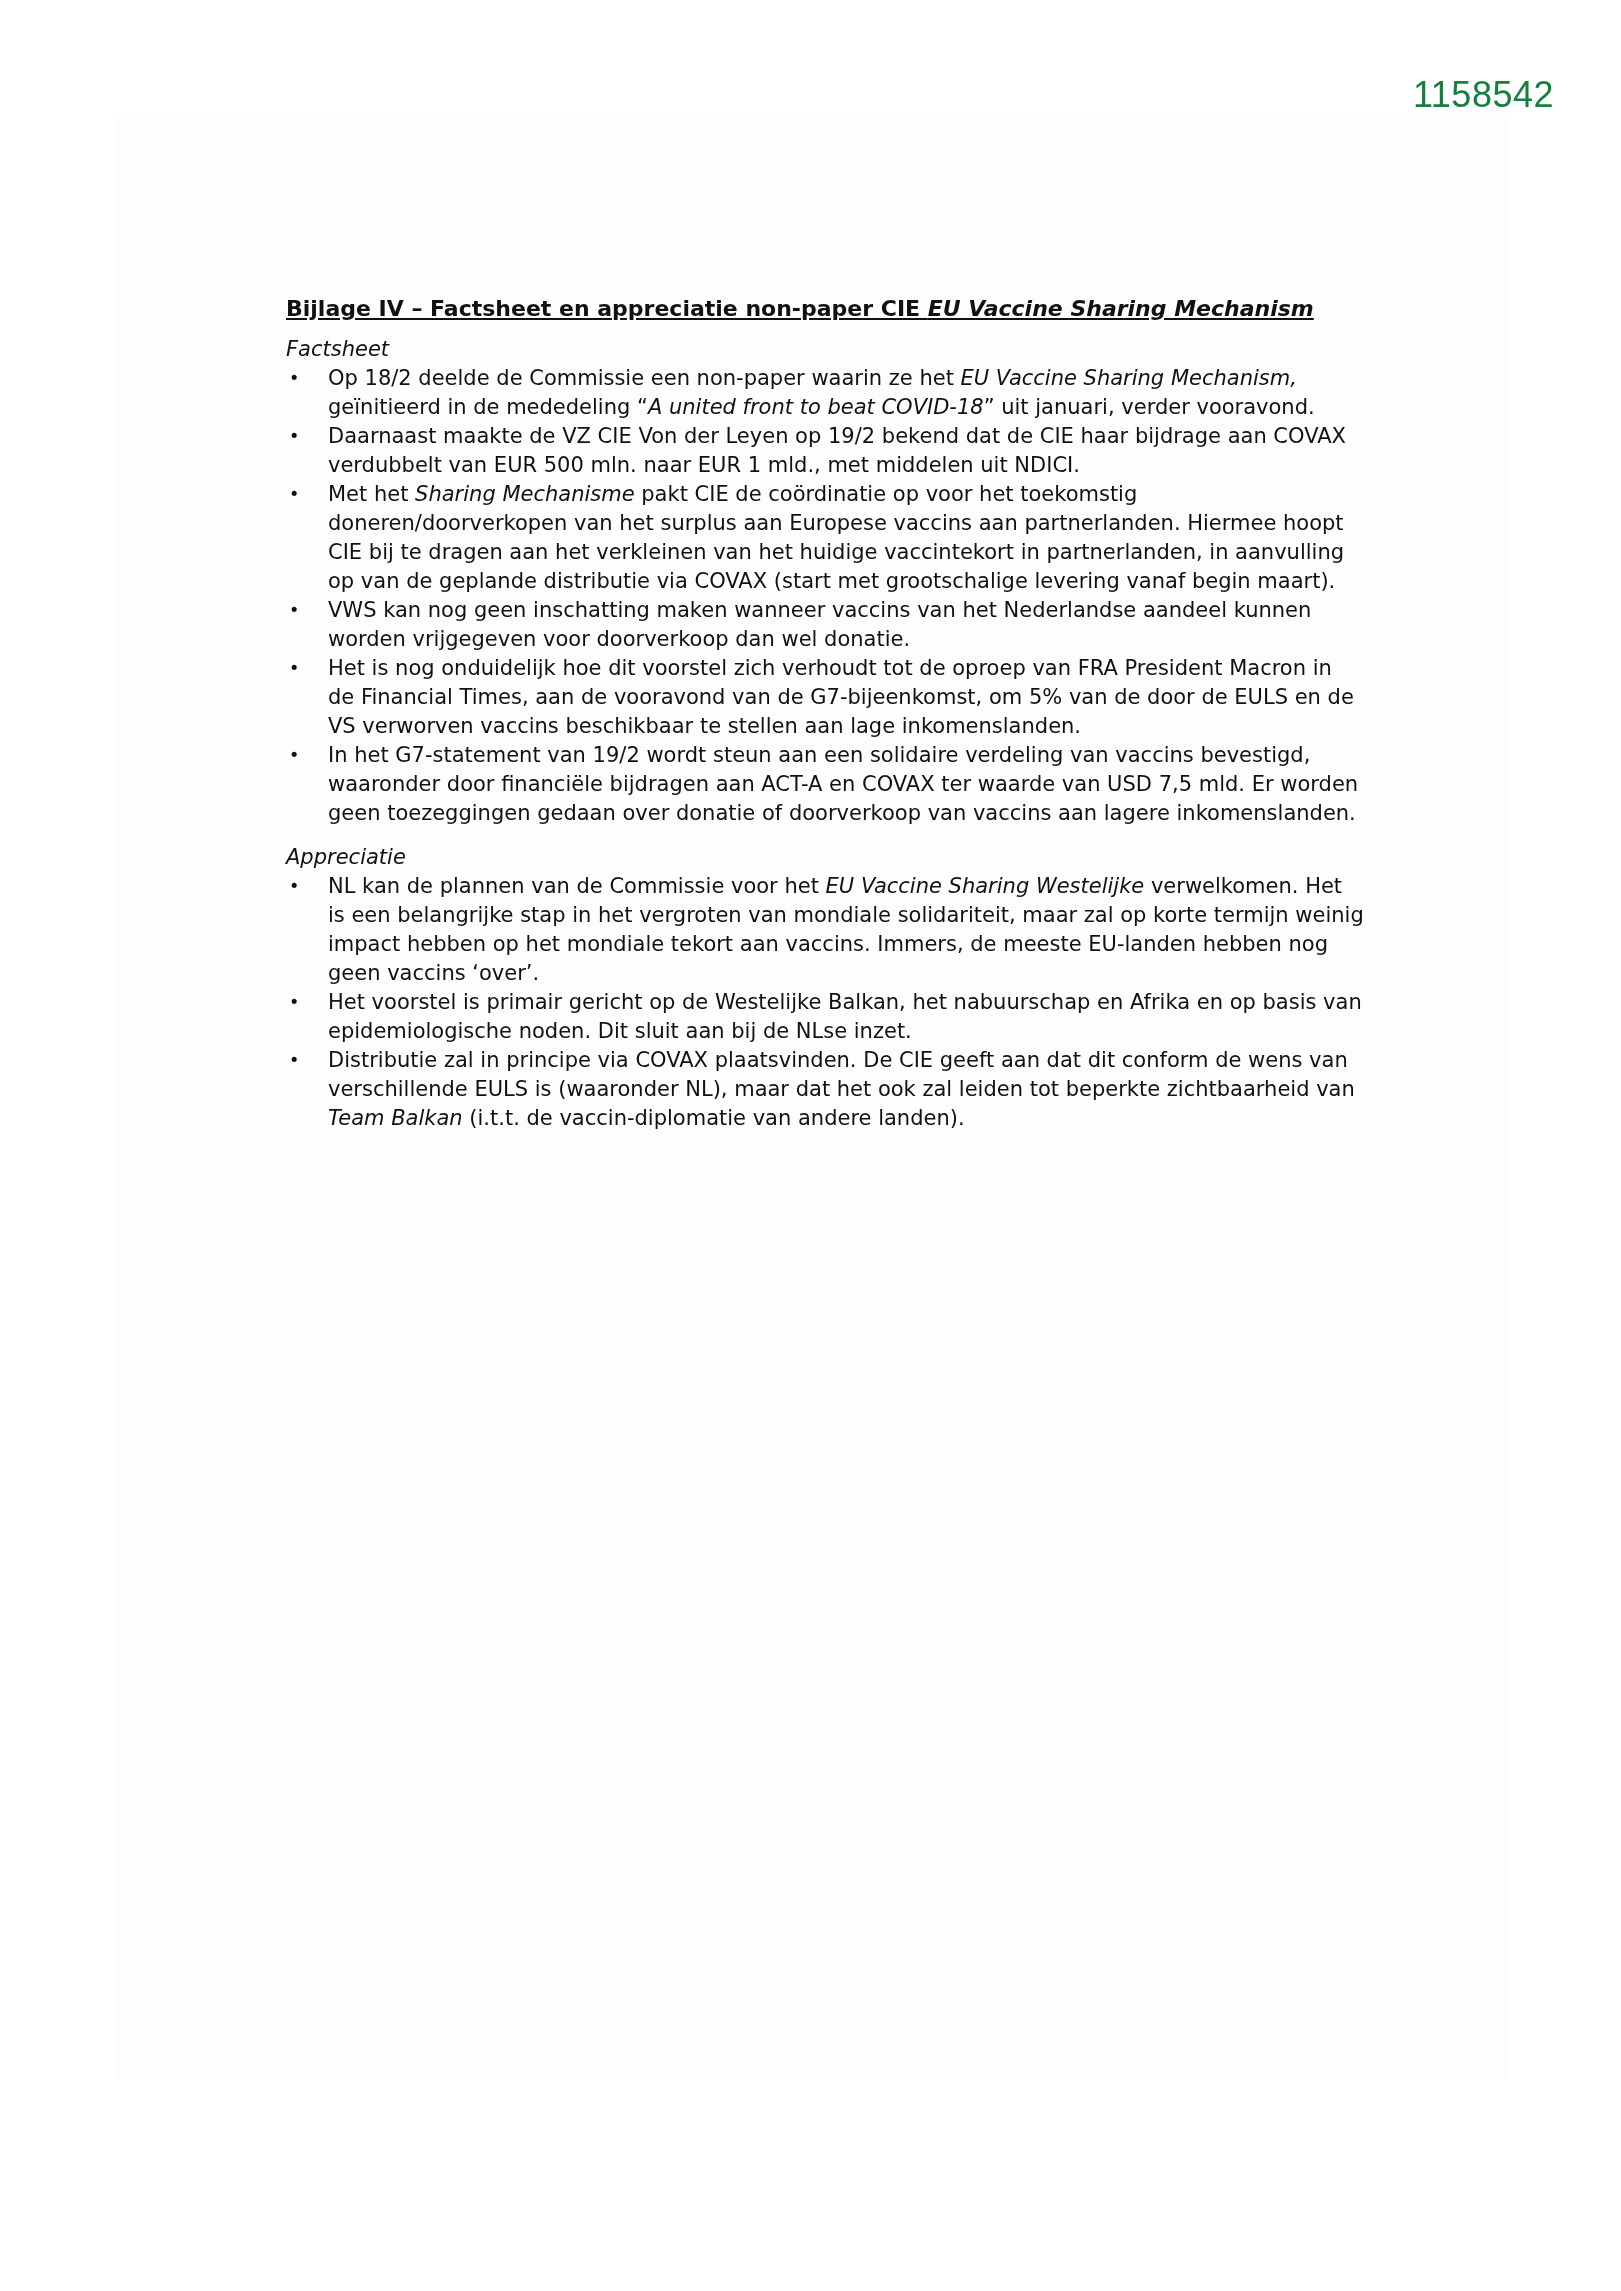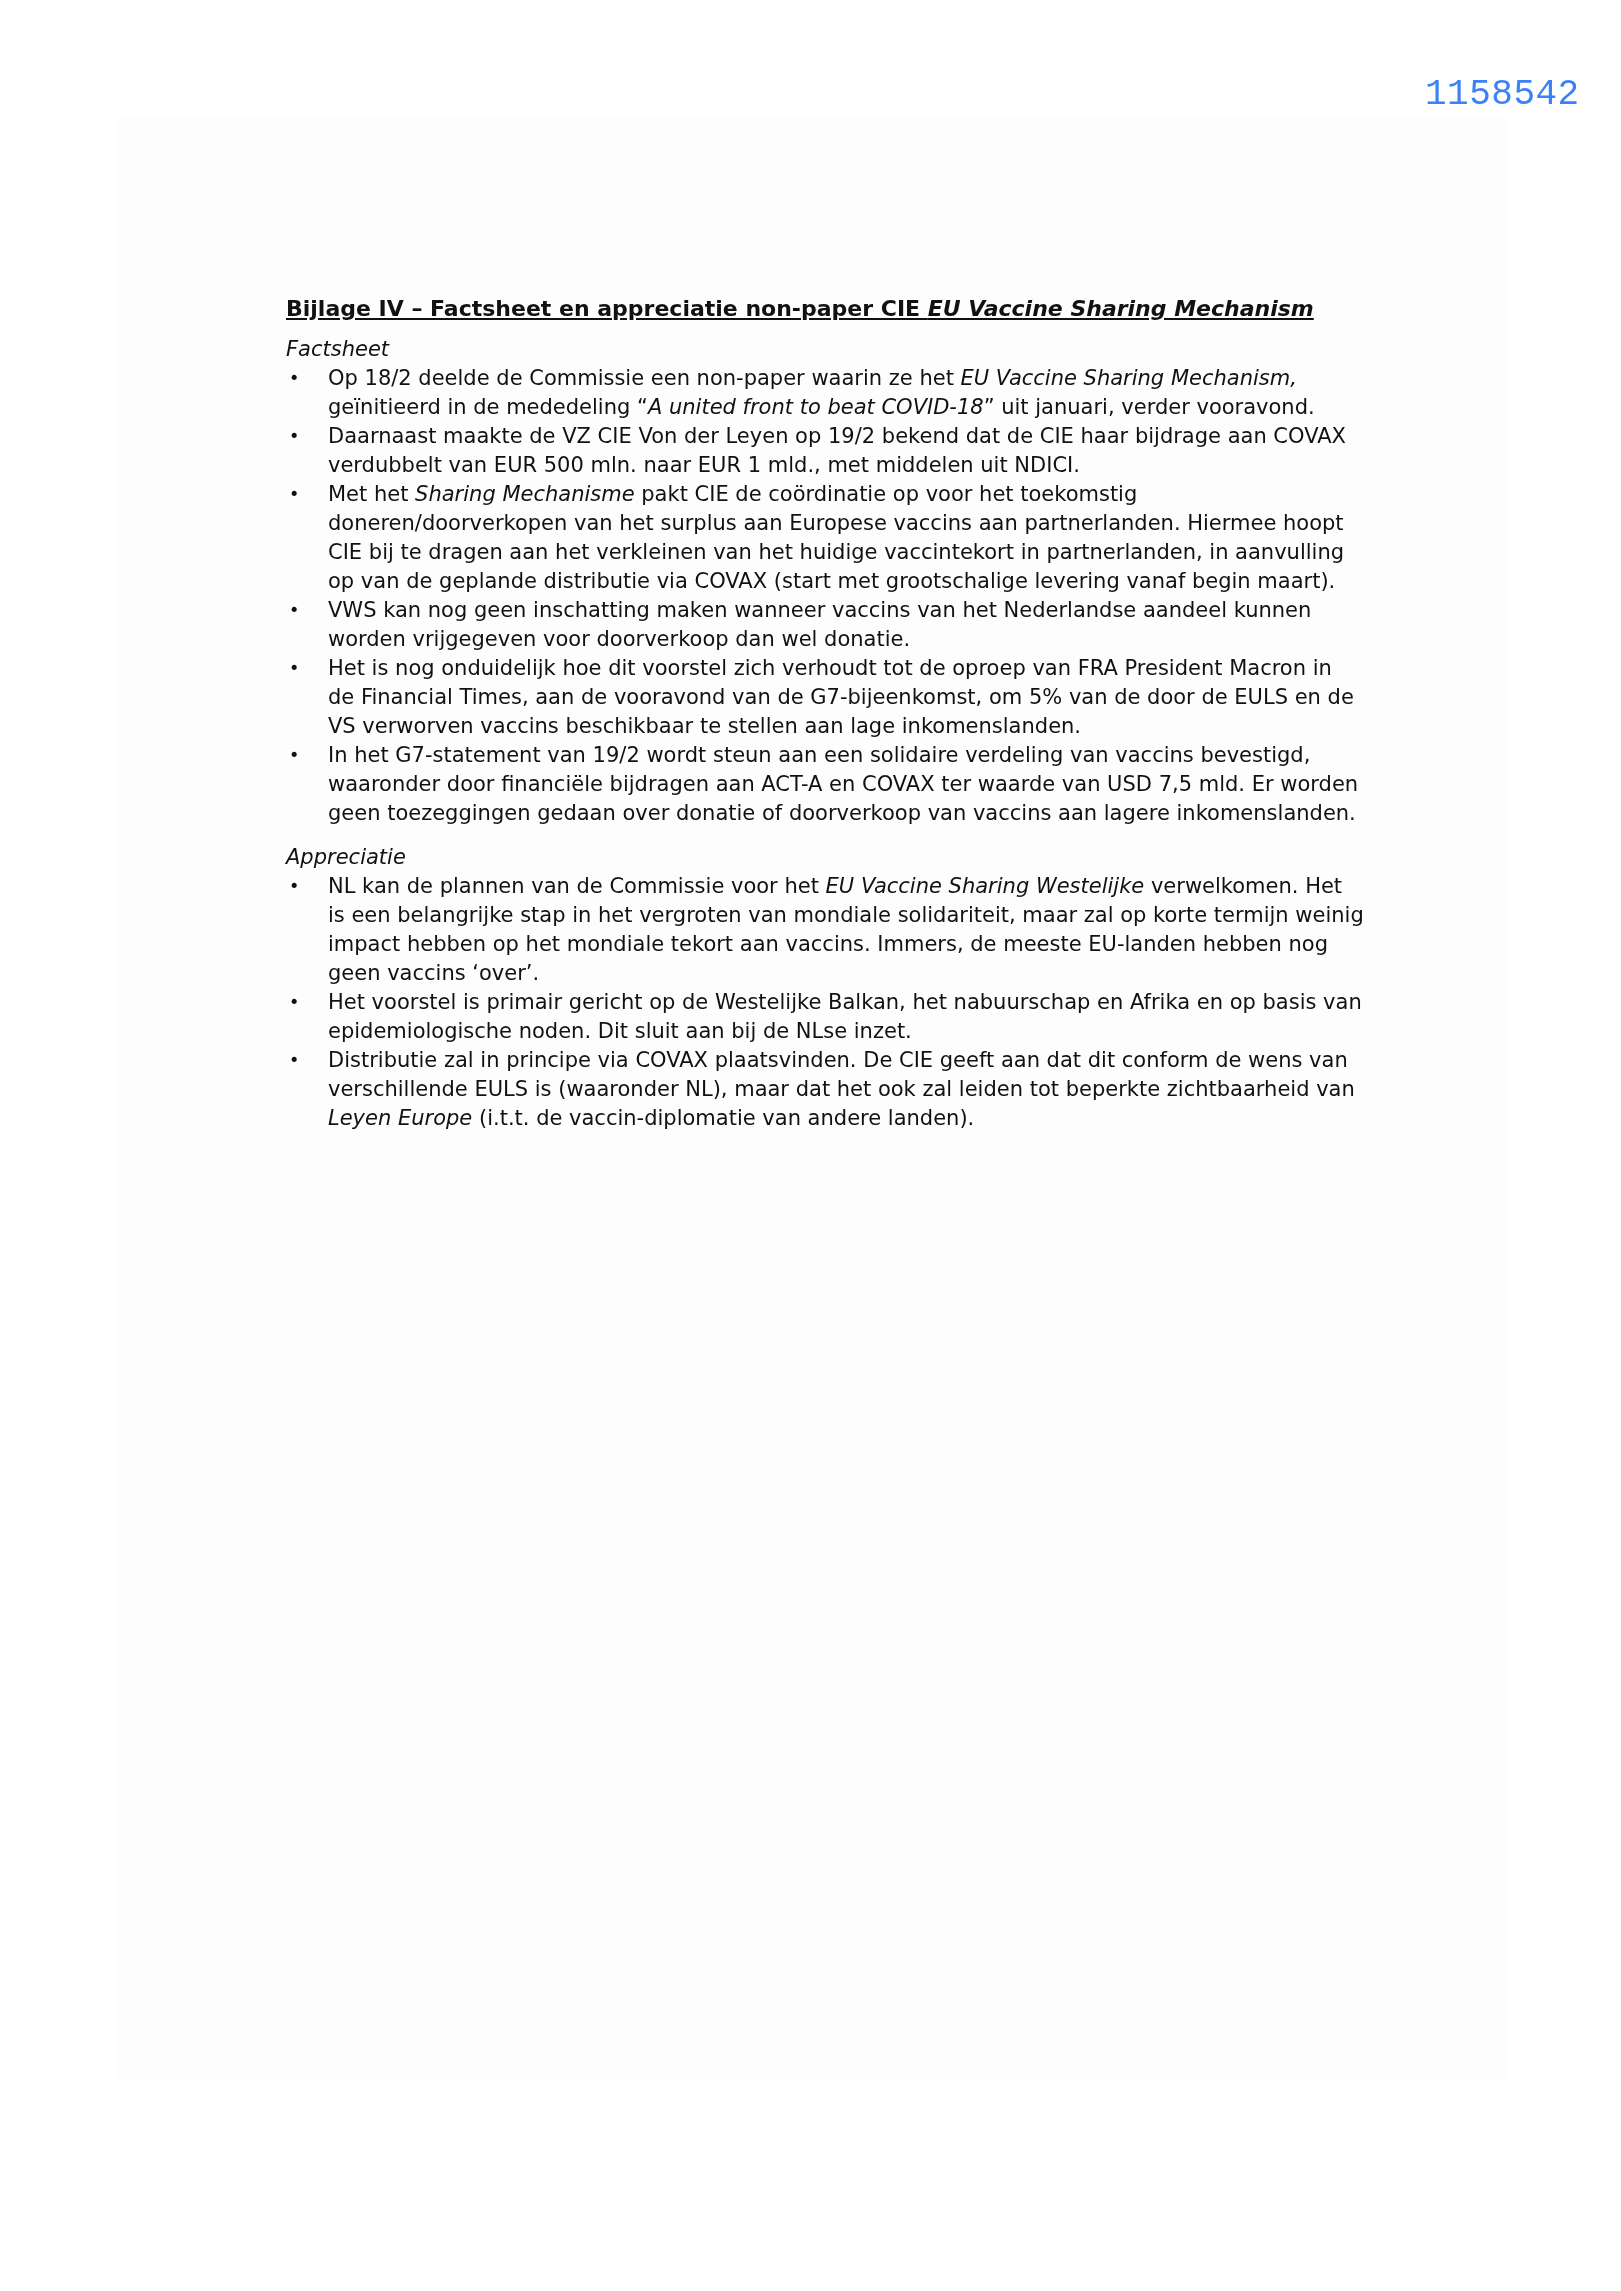--- a/index.html
+++ b/index.html
@@ -2,21 +2,21 @@
 <html><head>
 <meta charset="utf-8">
 <style>
   html, body { margin:0; padding:0; }
   body {
     width:1621px; height:2292px; background:#ffffff; position:relative; overflow:hidden;
     font-family:"DejaVu Sans", sans-serif; color:#111;
   }
   .doc-id {
     position:absolute; left:1413px; top:74px;
-    font-family:Liberation Mono, monospace; font-size:36px; color:#3b82f6; letter-spacing:0.5px;margin-left:12px;
+    font-family:Liberation Sans, sans-serif; font-size:36px; color:#15803d; letter-spacing:0.5px;
   }
   .scan-area {
     position:absolute; left:118px; top:116px; width:1388px; height:1964px;
     background:#fdfdfd;
   }
   .content {
     position:absolute; left:286px; top:294px; width:1078px;
     font-size:21px; line-height:29px;
   }
   .title {
@@ -47,16 +47,16 @@
     <li><span class="bullet">•</span><span>Met het </span><span class="it">Sharing Mechanisme</span><span> pakt CIE de coördinatie op voor het toekomstig doneren/doorverkopen van het surplus aan Europese vaccins aan partnerlanden. Hiermee hoopt CIE bij te dragen aan het verkleinen van het huidige vaccintekort in partnerlanden, in aanvulling op van de geplande distributie via COVAX (start met grootschalige levering vanaf begin maart).</span></li>
     <li><span class="bullet">•</span><span>VWS kan nog geen inschatting maken wanneer vaccins van het Nederlandse aandeel kunnen worden vrijgegeven voor doorverkoop dan wel donatie.</span></li>
     <li><span class="bullet">•</span><span>Het is nog onduidelijk hoe dit voorstel zich verhoudt tot de oproep van FRA President Macron in de Financial Times, aan de vooravond van de G7-bijeenkomst, om 5% van de door de EULS en de VS verworven vaccins beschikbaar te stellen aan lage inkomenslanden.</span></li>
     <li><span class="bullet">•</span><span>In het G7-statement van 19/2 wordt steun aan een solidaire verdeling van vaccins bevestigd, waaronder door financiële bijdragen aan ACT-A en COVAX ter waarde van USD 7,5 mld. Er worden geen toezeggingen gedaan over donatie of doorverkoop van vaccins aan lagere inkomenslanden.</span></li>
   </ul>
 
   <p class="section-label">Appreciatie</p>
   <ul>
     <li><span class="bullet">•</span><span>NL kan de plannen van de Commissie voor het </span><span class="it">EU Vaccine Sharing Westelijke</span><span> verwelkomen. Het is een belangrijke stap in het vergroten van mondiale solidariteit, maar zal op korte termijn weinig impact hebben op het mondiale tekort aan vaccins. Immers, de meeste EU-landen hebben nog geen vaccins ‘over’.</span></li>
     <li><span class="bullet">•</span><span>Het voorstel is primair gericht op de Westelijke Balkan, het nabuurschap en Afrika en op basis van epidemiologische noden. Dit sluit aan bij de NLse inzet.</span></li>
-    <li><span class="bullet">•</span><span>Distributie zal in principe via COVAX plaatsvinden. De CIE geeft aan dat dit conform de wens van verschillende EULS is (waaronder NL), maar dat het ook zal leiden tot beperkte zichtbaarheid van </span><span class="it">Leyen Europe</span><span> (i.t.t. de vaccin-diplomatie van andere landen).</span></li>
+    <li><span class="bullet">•</span><span>Distributie zal in principe via COVAX plaatsvinden. De CIE geeft aan dat dit conform de wens van verschillende EULS is (waaronder NL), maar dat het ook zal leiden tot beperkte zichtbaarheid van </span><span class="it">Team Balkan</span><span> (i.t.t. de vaccin-diplomatie van andere landen).</span></li>
   </ul>
 </div>
 
 
 </body></html>

